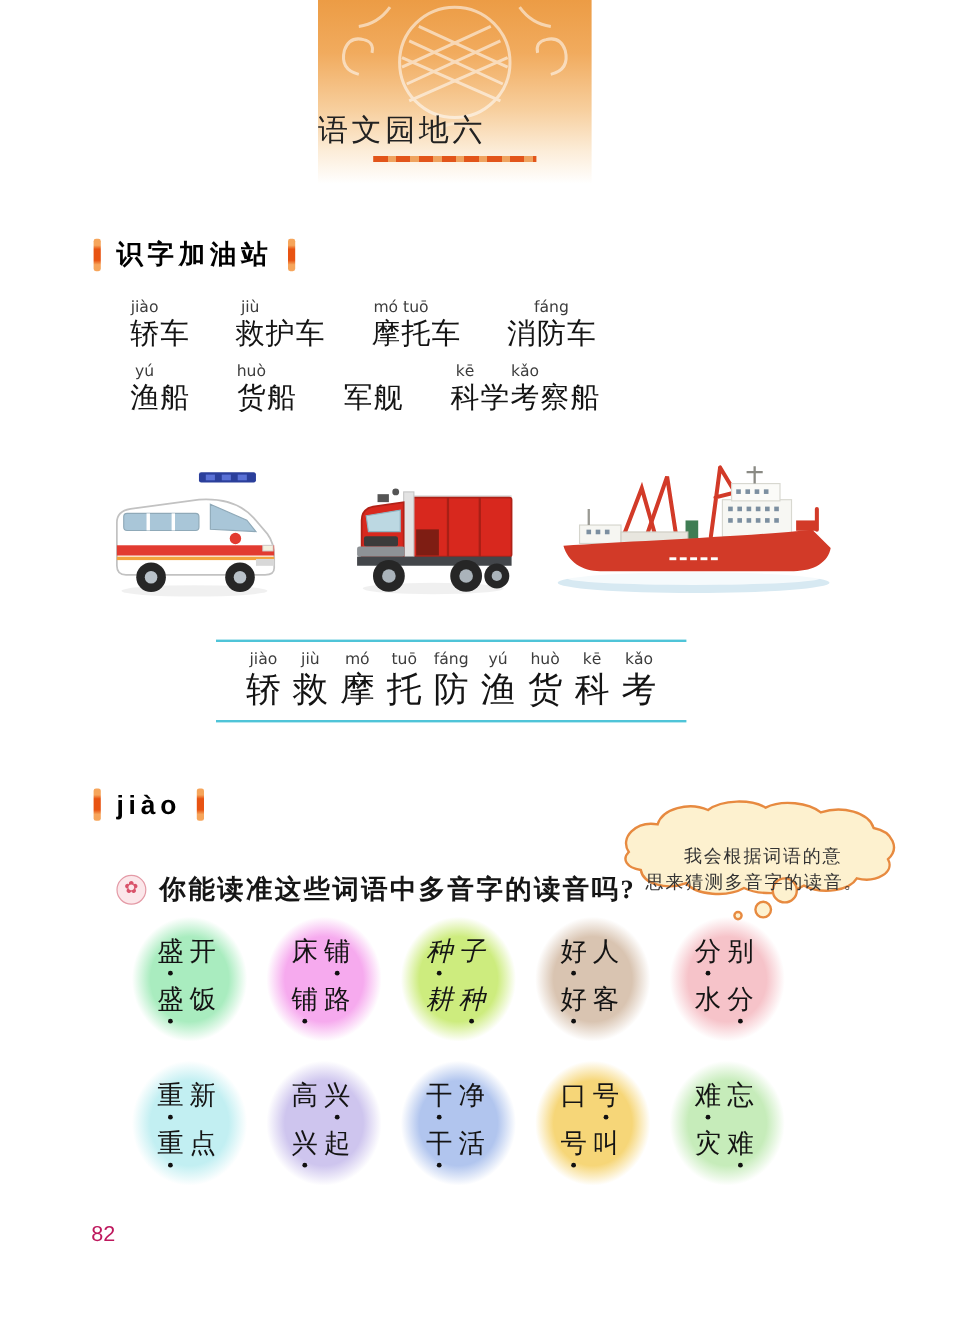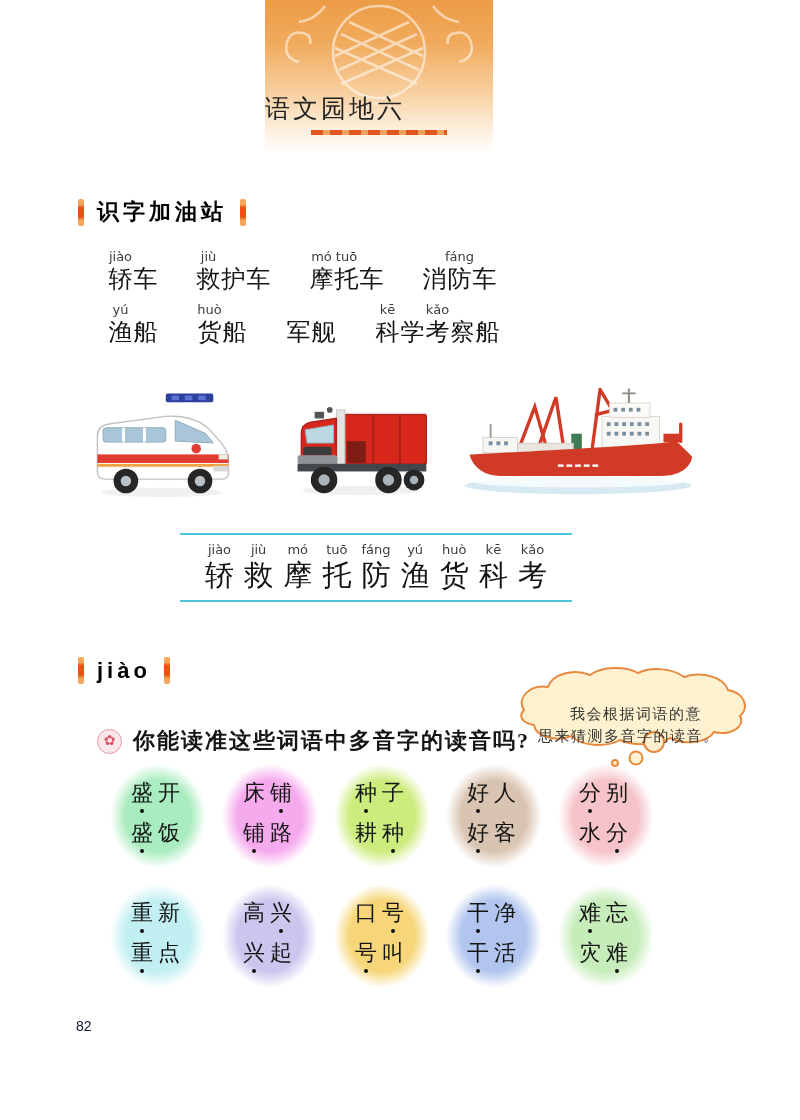--- a/index.html
+++ b/index.html
@@ -61,21 +61,21 @@
   .circle-row{display:flex;gap:16px;}
   .mcircle{width:96px;height:104px;display:flex;flex-direction:column;align-items:center;
            padding-top:17px;gap:16px;box-sizing:border-box;}
   .cword{font-size:22px;letter-spacing:5px;line-height:24px;color:#141414;white-space:nowrap;}
   .cchar{position:relative;display:inline-block;}
   .cchar.dotmark::after{content:"";position:absolute;left:9px;bottom:-8px;width:4px;height:4px;
                         border-radius:50%;background:#111;}
 
   
   .pagenum{position:absolute;left:76px;top:1018px;font-family:"Liberation Sans","DejaVu Sans",sans-serif;
-           font-size:14px;color:#0f172a;}
+           font-size:18px;color:#be185d;}
 </style>
 </head>
 <body>
 
 <div class="page">
 
   <div class="banner">
     <svg class="pattern" viewBox="0 0 228 118" preserveAspectRatio="none">
       <g stroke="#ffffff" fill="none" stroke-width="2.5">
         <circle cx="114" cy="52" r="46"></circle>
@@ -368,21 +368,21 @@
   <div class="circles">
       <div class="circle-row">
         <div class="mcircle" style="background: radial-gradient(closest-side, rgb(169, 236, 191) 68%, rgba(169, 236, 191, 0) 100%); text-align: right;">
           <div class="cword"><span class="cchar dotmark">盛</span><span class="cchar">开</span></div>
           <div class="cword"><span class="cchar dotmark">盛</span><span class="cchar">饭</span></div>
         </div>
         <div class="mcircle" style="background: radial-gradient(closest-side, rgb(246, 170, 238) 68%, rgba(246, 170, 238, 0) 100%);">
           <div class="cword"><span class="cchar">床</span><span class="cchar dotmark">铺</span></div>
           <div class="cword"><span class="cchar dotmark">铺</span><span class="cchar">路</span></div>
         </div>
-        <div class="mcircle" style="background: radial-gradient(closest-side, rgb(205, 236, 126) 68%, rgba(205, 236, 126, 0) 100%);">
+        <div class="mcircle" style="background: radial-gradient(closest-side, rgb(205, 236, 126) 68%, rgba(205, 236, 126, 0) 100%); font-style: italic;">
           <div class="cword"><span class="cchar dotmark">种</span><span class="cchar">子</span></div>
           <div class="cword"><span class="cchar">耕</span><span class="cchar dotmark">种</span></div>
         </div>
         <div class="mcircle" style="background: radial-gradient(closest-side, rgb(217, 196, 177) 68%, rgba(217, 196, 177, 0) 100%);">
           <div class="cword"><span class="cchar dotmark">好</span><span class="cchar">人</span></div>
           <div class="cword"><span class="cchar dotmark">好</span><span class="cchar">客</span></div>
         </div>
         <div class="mcircle" style="background: radial-gradient(closest-side, rgb(246, 195, 201) 68%, rgba(246, 195, 201, 0) 100%);">
           <div class="cword"><span class="cchar dotmark">分</span><span class="cchar">别</span></div>
           <div class="cword"><span class="cchar">水</span><span class="cchar dotmark">分</span></div>
@@ -390,28 +390,28 @@
       </div>
       <div class="circle-row">
         <div class="mcircle" style="background: radial-gradient(closest-side, rgb(194, 239, 242) 68%, rgba(194, 239, 242, 0) 100%);">
           <div class="cword"><span class="cchar dotmark">重</span><span class="cchar">新</span></div>
           <div class="cword"><span class="cchar dotmark">重</span><span class="cchar">点</span></div>
         </div>
         <div class="mcircle" style="background: radial-gradient(closest-side, rgb(206, 197, 238) 68%, rgba(206, 197, 238, 0) 100%);">
           <div class="cword"><span class="cchar">高</span><span class="cchar dotmark">兴</span></div>
           <div class="cword"><span class="cchar dotmark">兴</span><span class="cchar">起</span></div>
         </div>
+        <div class="mcircle" style="background: radial-gradient(closest-side, rgb(177, 197, 238) 68%, rgba(177, 197, 238, 0) 100%);">
+          <div class="cword"><span class="cchar dotmark">干</span><span class="cchar">净</span></div>
+          <div class="cword"><span class="cchar dotmark">干</span><span class="cchar">活</span></div>
+        </div>
         <div class="mcircle" style="background: radial-gradient(closest-side, rgb(246, 214, 120) 68%, rgba(246, 214, 120, 0) 100%);">
           <div class="cword"><span class="cchar">口</span><span class="cchar dotmark">号</span></div>
           <div class="cword"><span class="cchar dotmark">号</span><span class="cchar">叫</span></div>
         </div>
-        <div class="mcircle" style="background: radial-gradient(closest-side, rgb(177, 197, 238) 68%, rgba(177, 197, 238, 0) 100%);">
-          <div class="cword"><span class="cchar dotmark">干</span><span class="cchar">净</span></div>
-          <div class="cword"><span class="cchar dotmark">干</span><span class="cchar">活</span></div>
-        </div>
         <div class="mcircle" style="background: radial-gradient(closest-side, rgb(198, 236, 186) 68%, rgba(198, 236, 186, 0) 100%);">
           <div class="cword"><span class="cchar dotmark">难</span><span class="cchar">忘</span></div>
           <div class="cword"><span class="cchar">灾</span><span class="cchar dotmark">难</span></div>
         </div>
       </div>
     </div>
 
   <div class="pagenum">82</div>
 
 </div>

